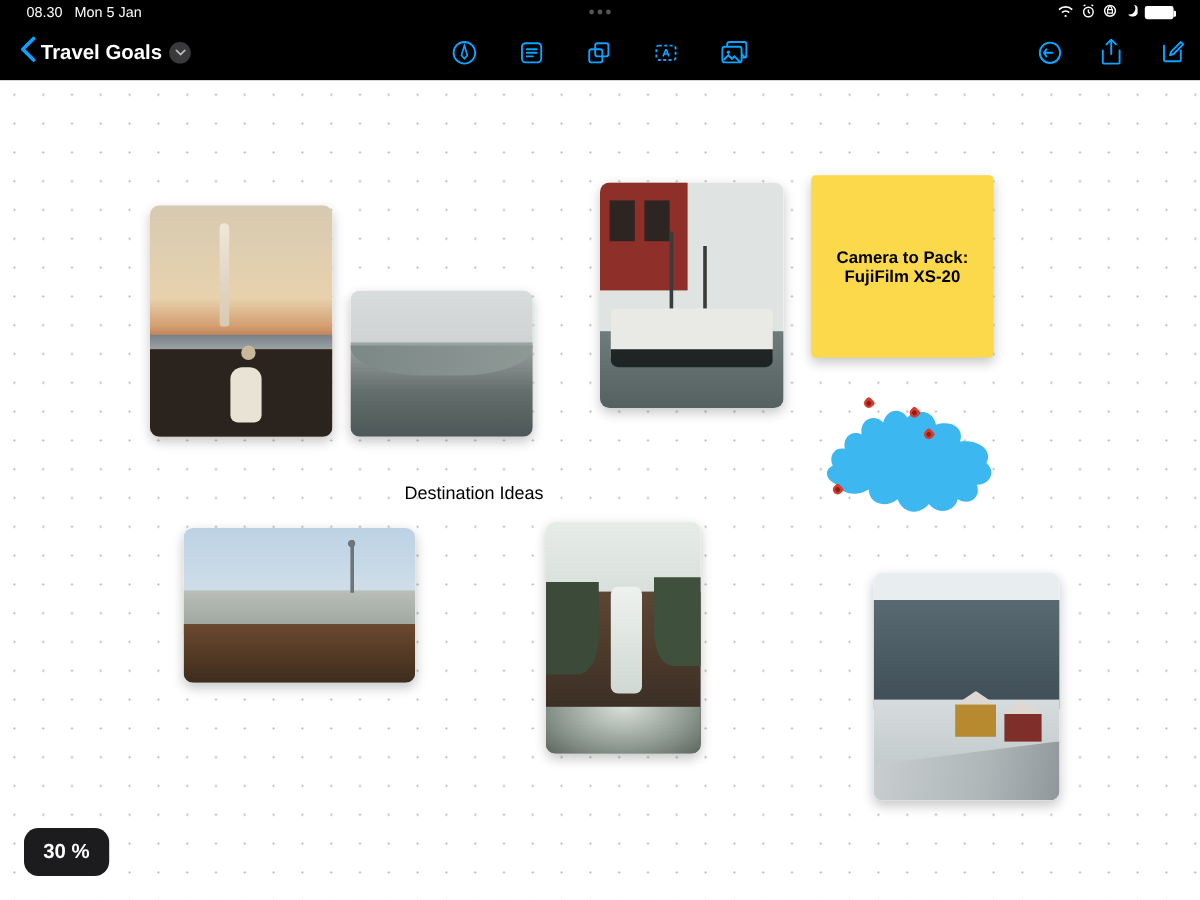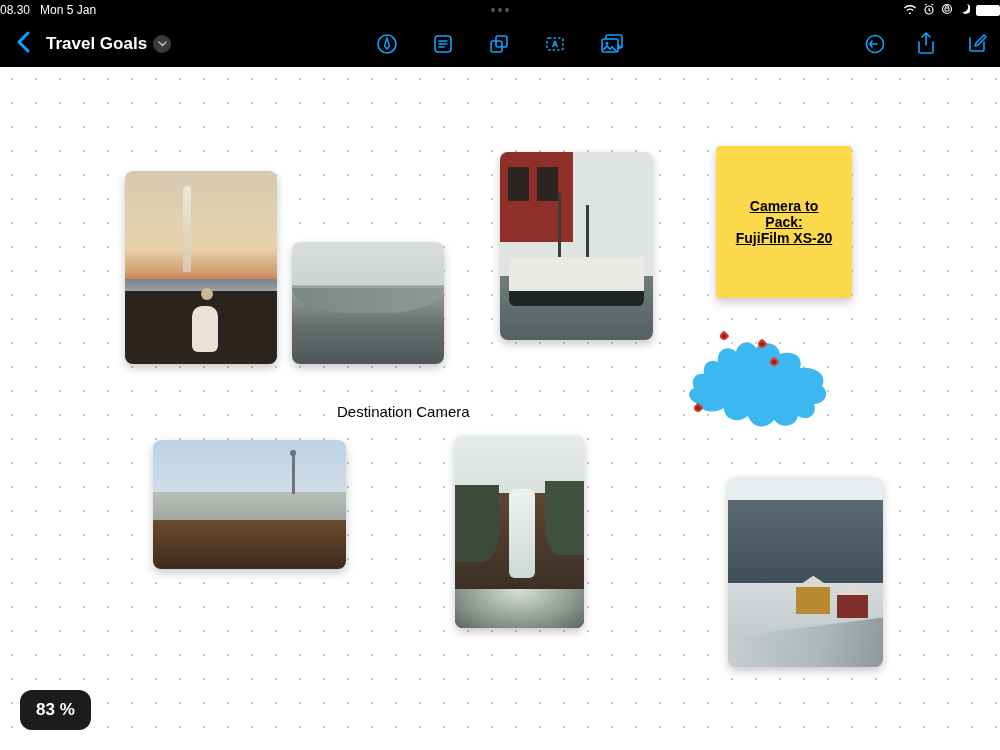--- a/index.html
+++ b/index.html
@@ -1,31 +1,31 @@
 <!DOCTYPE html>
 <html><head>
 <meta charset="utf-8">
 <style>
   * { margin:0; padding:0; box-sizing:border-box; font-family:-apple-system,BlinkMacSystemFont,'Helvetica Neue',sans-serif; }
   html,body { width:1000px; height:750px; overflow:hidden; background:#fdfdfd; }
 
   
-  .status-bar { height:20px; background:#000; color:#fff; display:flex; align-items:center; font-size:12px; padding:0 0; position:relative;justify-content:flex-end; }
+  .status-bar { height:20px; background:#000; color:#fff; display:flex; align-items:center; font-size:12px; padding:0 22px; position:relative;justify-content:flex-end; }
   .status-left { display:flex; gap:10px; }
   .status-center { position:absolute; left:50%; transform:translateX(-50%); display:flex; gap:3px; }
   .status-center span { width:4px; height:4px; border-radius:50%; background:#555; }
   .status-right { margin-left:auto; display:flex; align-items:center; gap:6px; }
   .wifi-ic,.alarm-ic,.loc-ic,.moon-ic { display:inline-block; }
   .battery { width:24px; height:11px; border:1px solid #fff; border-radius:2px; position:relative; background:#fff; }
   .battery::after { content:""; position:absolute; right:-3px; top:3px; width:2px; height:5px; background:#fff; border-radius:0 1px 1px 0; }
 
   
   .nav-bar { height:47px; background:#000; display:flex; align-items:center; padding:0 12px; position:relative; }
   .nav-back { color:#0aa4ff; cursor:pointer; padding:4px; }
-  .doc-title { color:#fff; font-size:17px; font-weight:600; margin-left:12px; }
+  .doc-title { color:#fff; font-size:17px; font-weight:600; }
   .title-chev { width:18px; height:18px; border-radius:9px; background:#3a3a3c; display:inline-flex; align-items:center; justify-content:center; margin-left:6px; color:#bbb; }
   .tool-center { position:absolute; left:50%; transform:translateX(-50%); display:flex; gap:34px; }
   .tool-right  { margin-left:auto; display:flex; gap:30px; align-items:center; }
   .tool-btn { color:#0aa4ff; cursor:pointer; display:flex; align-items:center; justify-content:center; }
   .tool-btn svg { display:block; }
 
   
   .canvas { position:relative; width:1000px; height:683px; background:#ffffff;
     background-image:radial-gradient(#c9c9cb 1px, transparent 1px);
     background-size:24px 24px; background-position:0 0; }
@@ -167,38 +167,38 @@
     <div style="position:absolute;left:0;top:0;width:48%;height:48%;background:#8e2f2a;"></div>
     <div style="position:absolute;left:5%;top:8%;width:14%;height:18%;background:#2d2521;"></div>
     <div style="position:absolute;left:24%;top:8%;width:14%;height:18%;background:#2d2521;"></div>
     <div class="strip" style="bottom:0;height:34%;background:linear-gradient(#6f7c7c,#556160);"></div>
     <div style="position:absolute;left:6%;bottom:20%;width:88%;height:24%;background:#e9eae5;border-radius:4px;"></div>
     <div style="position:absolute;left:6%;bottom:18%;width:88%;height:8%;background:#1f2424;border-radius:0 0 6px 6px;"></div>
     <div style="position:absolute;left:38%;bottom:44%;width:3px;height:34%;background:#3b3b38;"></div>
     <div style="position:absolute;left:56%;bottom:44%;width:3px;height:28%;background:#3b3b38;"></div>
   </div>
 
-  <div class="note" style="left:716px;top:79px;width:136px;height:152px;text-decoration:underline;">
+  <div class="note" style="left:676px;top:79px;width:152px;height:152px;">
     <div>
       <div>Camera to Pack:</div>
       <div>FujiFilm XS-20</div>
     </div>
   </div>
 
   <div class="map-wrap" style="left:680px;top:247px;width:155px;height:125px;">
     <svg width="155" height="125" viewBox="0 0 155 125">
       <path fill="#3db7f0" d="M18 90 C8 86 6 78 14 74 C10 66 16 58 24 60 C22 50 30 44 38 48 C36 36 48 30 56 38 C58 28 70 24 76 34 C84 26 98 28 100 40 C112 36 124 42 120 54 C134 52 148 60 142 72 C150 78 146 90 134 90 C138 100 128 108 118 102 C116 112 102 116 94 106 C86 116 72 114 68 102 C58 110 44 106 44 94 C34 100 22 98 18 90 Z"></path>
     </svg>
     <span class="pin" style="left:40px;top:18px;"></span>
     <span class="pin" style="left:78px;top:26px;"></span>
     <span class="pin" style="left:90px;top:44px;"></span>
     <span class="pin" style="left:14px;top:90px;"></span>
   </div>
 
-  <div class="text-label" style="left:337px;top:336px;">Destination Camera</div>
+  <div class="text-label" style="left:337px;top:336px;">Destination Ideas</div>
 
   <div class="photo" style="left:153px;top:373px;width:193px;height:129px;">
     <div class="sky" style="background:linear-gradient(#bcd2e4 0%,#cfdde8 40%);"></div>
     <div class="strip" style="top:40%;height:28%;background:linear-gradient(#b9beb9,#9aa19b);"></div>
     <div class="strip" style="bottom:0;height:38%;background:linear-gradient(#6b4a2e,#3d2c1d);"></div>
     <div style="position:absolute;left:72%;top:8%;width:3px;height:34%;background:#6e7579;"></div>
     <div style="position:absolute;left:71%;top:8%;width:6px;height:6px;background:#6e7579;border-radius:50%;"></div>
   </div>
 
   <div class="photo" style="left:455px;top:368px;width:129px;height:193px;">
@@ -214,14 +214,14 @@
     <div class="sky" style="background:#e8edef;"></div>
     <div class="strip" style="top:12%;height:48%;background:linear-gradient(#5a6a73,#3e4d55);"></div>
     <div class="strip" style="bottom:0;height:44%;background:linear-gradient(#d6dcde,#b9c1c3);"></div>
     <div style="position:absolute;left:44%;bottom:28%;width:22%;height:14%;background:#b78a2f;"></div>
     <div style="position:absolute;left:44%;bottom:42%;width:22%;height:6%;background:#ddd9d2;clip-path:polygon(0 100%,50% 0,100% 100%);"></div>
     <div style="position:absolute;left:70%;bottom:26%;width:20%;height:12%;background:#7f2f2a;"></div>
     <div style="position:absolute;left:70%;bottom:38%;width:20%;height:6%;background:#ddd9d2;clip-path:polygon(0 100%,50% 0,100% 100%);"></div>
     <div style="position:absolute;left:0;bottom:0;width:100%;height:26%;background:linear-gradient(100deg,#c9cfd1 0%,#aeb6b8 60%,#8f979a 100%);clip-path:polygon(0 40%,100% 0,100% 100%,0 100%);"></div>
   </div>
 
-  <div class="zoom-badge">83 %</div>
+  <div class="zoom-badge">30 %</div>
 </div>
 
 </body></html>

